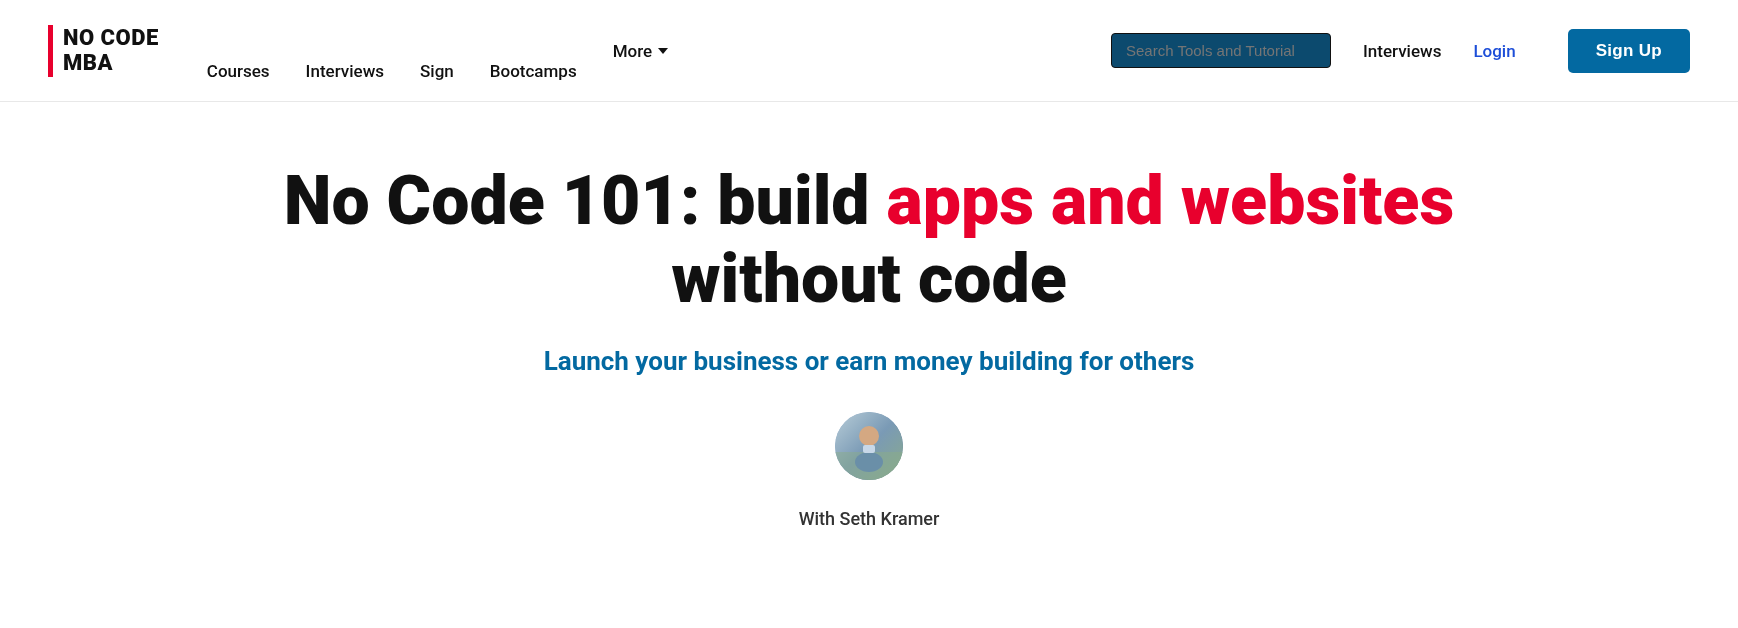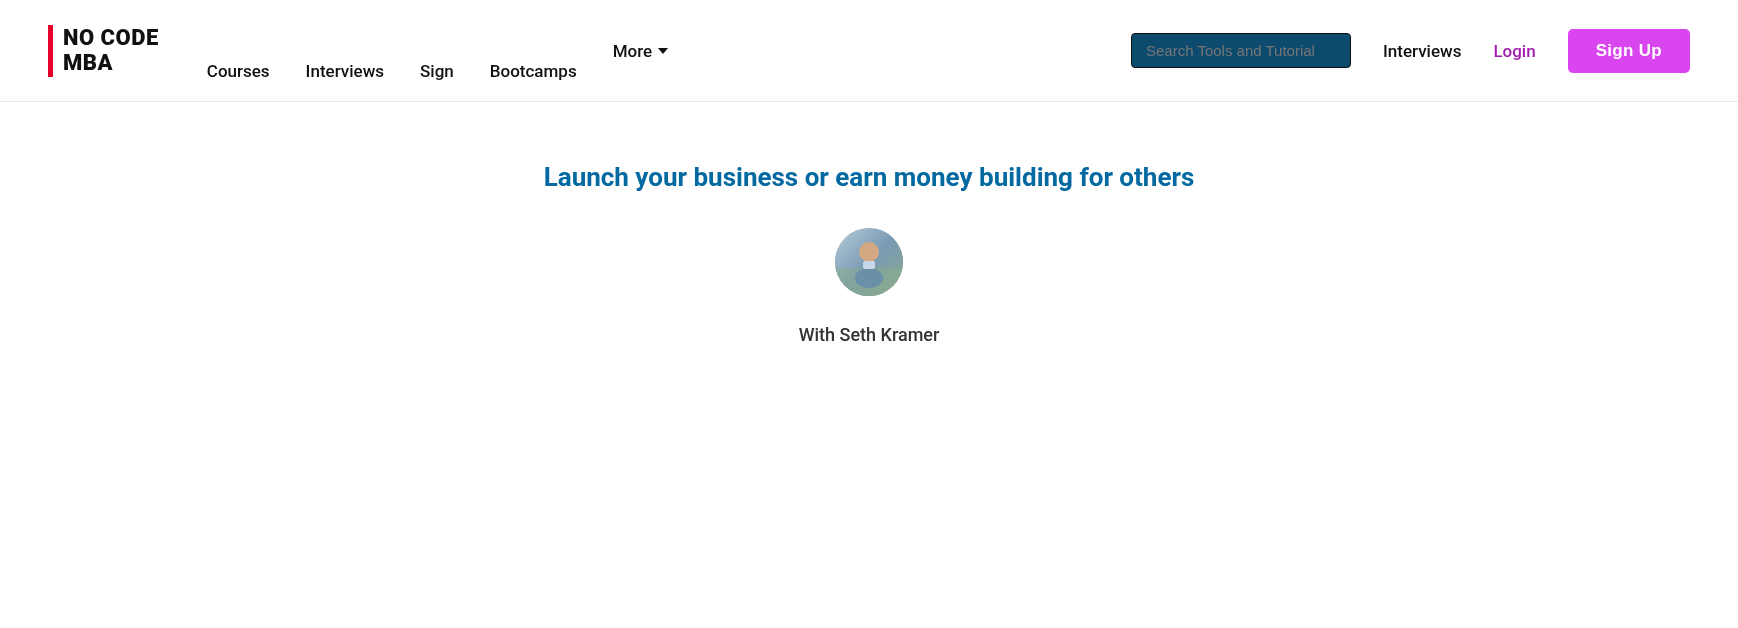--- a/index.html
+++ b/index.html
@@ -111,35 +111,36 @@
 
     .community-link {
       text-decoration: none;
       color: #111111;
       font-size: 17px;
       font-weight: 500;
     }
 
     .login-link {
       text-decoration: none;
-      color: #a21caf;
+      color: #1d4ed8;
       font-size: 17px;
       font-weight: 500;
     }
 
     .signup-btn {
-      background: #d946ef;
+      background: #0369a1;
       color: #ffffff;
       border: none;
       border-radius: 5px;
       padding: 12px 28px;
       font-size: 17px;
       font-weight: 700;
       cursor: pointer;
       letter-spacing: 0.3px;
+      margin-left: 20px;
     }
 
     
     main {
       display: flex;
       flex-direction: column;
       align-items: center;
       justify-content: center;
       padding: 60px 48px 40px;
       text-align: center;
@@ -223,20 +224,23 @@
 
   <div class="header-right">
     <input type="text" class="search-box" placeholder="Search Tools and Tutorial" style="">
     <a href="#" class="community-link">Interviews</a>
     <a href="#" class="login-link">Login</a>
     <button class="signup-btn">Sign Up</button>
   </div>
 </header>
 
 <main>
+  <h1 class="hero-title">
+    <span>No Code 101: build </span><span class="highlight">apps and websites</span><span> without code</span>
+  </h1>
 
   <p class="hero-subtitle">Launch your business or earn money building for others</p>
 
   <div class="author-section">
     <div class="avatar">
       <svg viewBox="0 0 68 68" xmlns="http://www.w3.org/2000/svg">
         <defs>
           <linearGradient id="bg" x1="0%" y1="0%" x2="100%" y2="100%">
             <stop offset="0%" style="stop-color:#b8cdd8"></stop>
             <stop offset="50%" style="stop-color:#7a9ab5"></stop>

